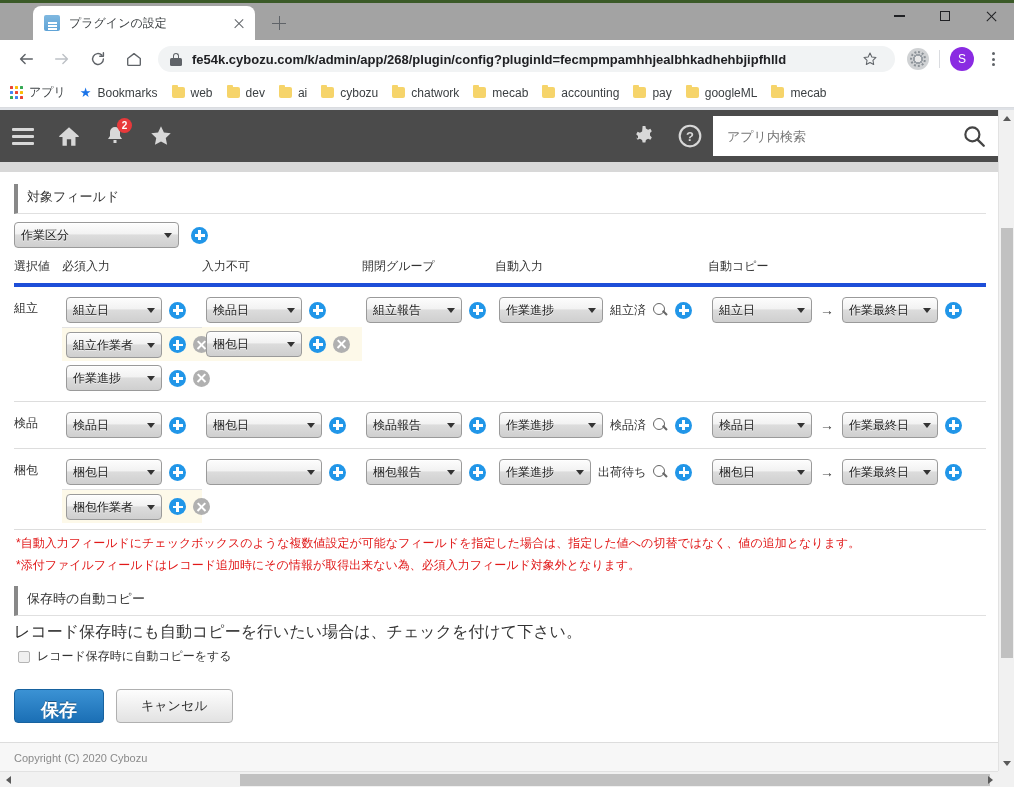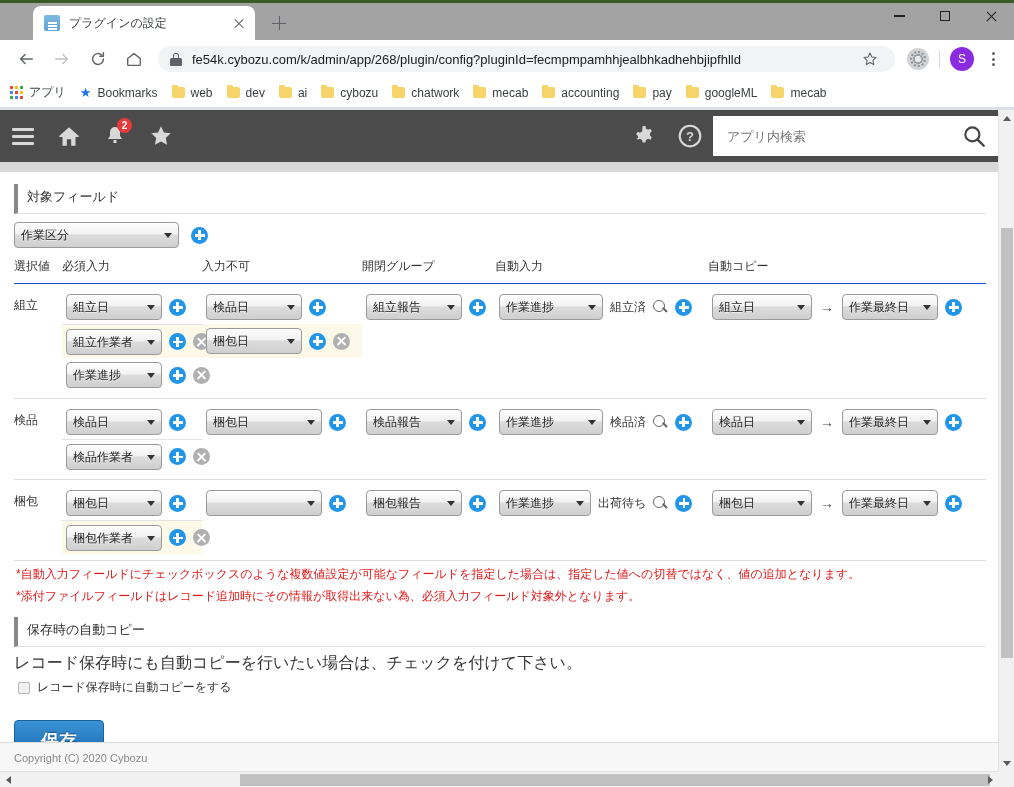--- a/index.html
+++ b/index.html
@@ -48,21 +48,21 @@
   .wc .max { width:10px; height:10px; border:1.3px solid #202124; }
   .wc .cls { width:12px; height:12px; position:relative; }
   .wc .cls::before,.wc .cls::after{content:"";position:absolute;left:0;top:5.5px;width:13px;height:1.3px;background:#202124;}
   .wc .cls::before{transform:rotate(45deg);} .wc .cls::after{transform:rotate(-45deg);}
 
   .navbar { height:38px; background:#fff; display:flex; align-items:center; padding:0 8px; }
   .navicon { width:30px; height:30px; margin:0 3px; display:flex; align-items:center; justify-content:center; color:#5f6368; cursor:pointer; }
   .navicon svg { display:block; }
   .omnibox {
     flex:1; height:26px; background:#f1f3f4; border-radius:13px; display:flex;
-    align-items:center; padding:0 12px; margin:0 6px; min-width:0;
+    align-items:center; padding:0 12px; margin:0 6px; min-width:0;font-weight:bold;
   }
   .lock { width:12px; height:13px; flex:0 0 12px; position:relative; margin-right:10px; }
   .lock .body { position:absolute; bottom:0; left:0; width:12px; height:8px; background:#5f6368; border-radius:1.5px;}
   .lock .sh { position:absolute; top:0; left:2.8px; width:6.4px; height:6px; border:1.6px solid #5f6368; border-bottom:none; border-radius:4px 4px 0 0;}
   .url { font-size:13px; color:#202124; white-space:nowrap; overflow:hidden; flex:1; }
   .star { width:26px; height:26px; display:flex; align-items:center; justify-content:center; color:#5f6368; cursor:pointer;}
   .ext-icon { width:22px;height:22px;border-radius:50%;margin:0 6px; background:
       radial-gradient(circle at 50% 50%, #e8e8e8 0 3px, #9aa0a6 3px 5px, #d0d2d4 5px 11px);
       position:relative; cursor:pointer;}
   .ext-icon::after{content:"";position:absolute;inset:3px;border-radius:50%;border:2px dotted #8a9096;}
@@ -130,21 +130,21 @@
   .plus{background:#2196e8;}
   .minus{background:#b0b0b0;}
   .plus::before,.plus::after{content:"";position:absolute;background:#fff;}
   .plus::before{left:3.5px;top:7.7px;width:10px;height:2.4px;}
   .plus::after{top:3.5px;left:7.3px;height:10px;width:2.4px;}
   .minus::before,.minus::after{content:"";position:absolute;left:3px;top:7.5px;width:11px;height:2.3px;background:#fff;}
   .minus::before{transform:rotate(45deg);} .minus::after{transform:rotate(-45deg);}
 
   .topsel-row{ padding:8px 0 6px 0; display:flex; align-items:center; gap:12px;}
 
-  .colhead { display:flex; font-size:12px; color:#333; padding:4px 0 8px 0; border-bottom:1px solid #1d4ed8;}
+  .colhead { display:flex; font-size:12px; color:#333; padding:4px 0 8px 0; border-bottom:4px solid #1d4ed8;}
   .c0{width:48px;} .c1{width:140px;} .c2{width:160px;} .c3{width:133px;} .c4{width:213px;} .c5{width:auto;}
 
   .grid-row { border-bottom:1px solid #ddd; padding:6px 0 6px 0; display:flex; }
   .rowlabel { width:48px; font-size:12px; color:#333; padding-top:7px; }
   .colstack { display:flex; flex-direction:column; }
   .cellline { display:flex; align-items:center; gap:7px; height:34px; padding:0 4px; }
   .cellline.hl { background:#fdf9e9; }
   .cellline.sep { border-top:1px solid #e3e3e3; }
   .arrow { font-size:14px; color:#444; width:16px; text-align:center; }
   .smalllabel { font-size:12px; color:#333; white-space:nowrap; }
@@ -455,25 +455,20 @@
         </div>
 
         <div class="grid-row">
           <div class="rowlabel">検品</div>
 
           <div class="colstack c1">
             <div class="cellline">
               <span class="selwrap"><span class="fakesel" style="width:96px">検品日</span></span>
               <span class="plus"></span>
             </div>
-            <div class="cellline sep">
-              <span class="selwrap"><span class="fakesel" style="width:96px">検品作業者</span></span>
-              <span class="plus"></span>
-              <span class="minus"></span>
-            </div>
           </div>
 
           <div class="colstack c2">
             <div class="cellline">
               <span class="selwrap"><span class="fakesel" style="width:116px">梱包日</span></span>
               <span class="plus"></span>
             </div>
           </div>
 
           <div class="colstack c3">
@@ -555,20 +550,21 @@
 
         <div class="section-title">保存時の自動コピー</div>
         <div class="helptext">レコード保存時にも自動コピーを行いたい場合は、チェックを付けて下さい。</div>
         <div class="chkline">
           <span class="chkbox"></span>
           <span>レコード保存時に自動コピーをする</span>
         </div>
 
         <div class="btnrow">
           <button class="btn-save">保存</button>
+          <button class="btn-cancel">キャンセル</button>
         </div>
 
       </div>
 
       <div class="footer">Copyright (C) 2020 Cybozu</div>
     </div>
 
     <div class="vscroll">
       <div class="vbtn" style="position:absolute;top:0;left:0;width:16px;">
           <span class="tri-up"></span>

